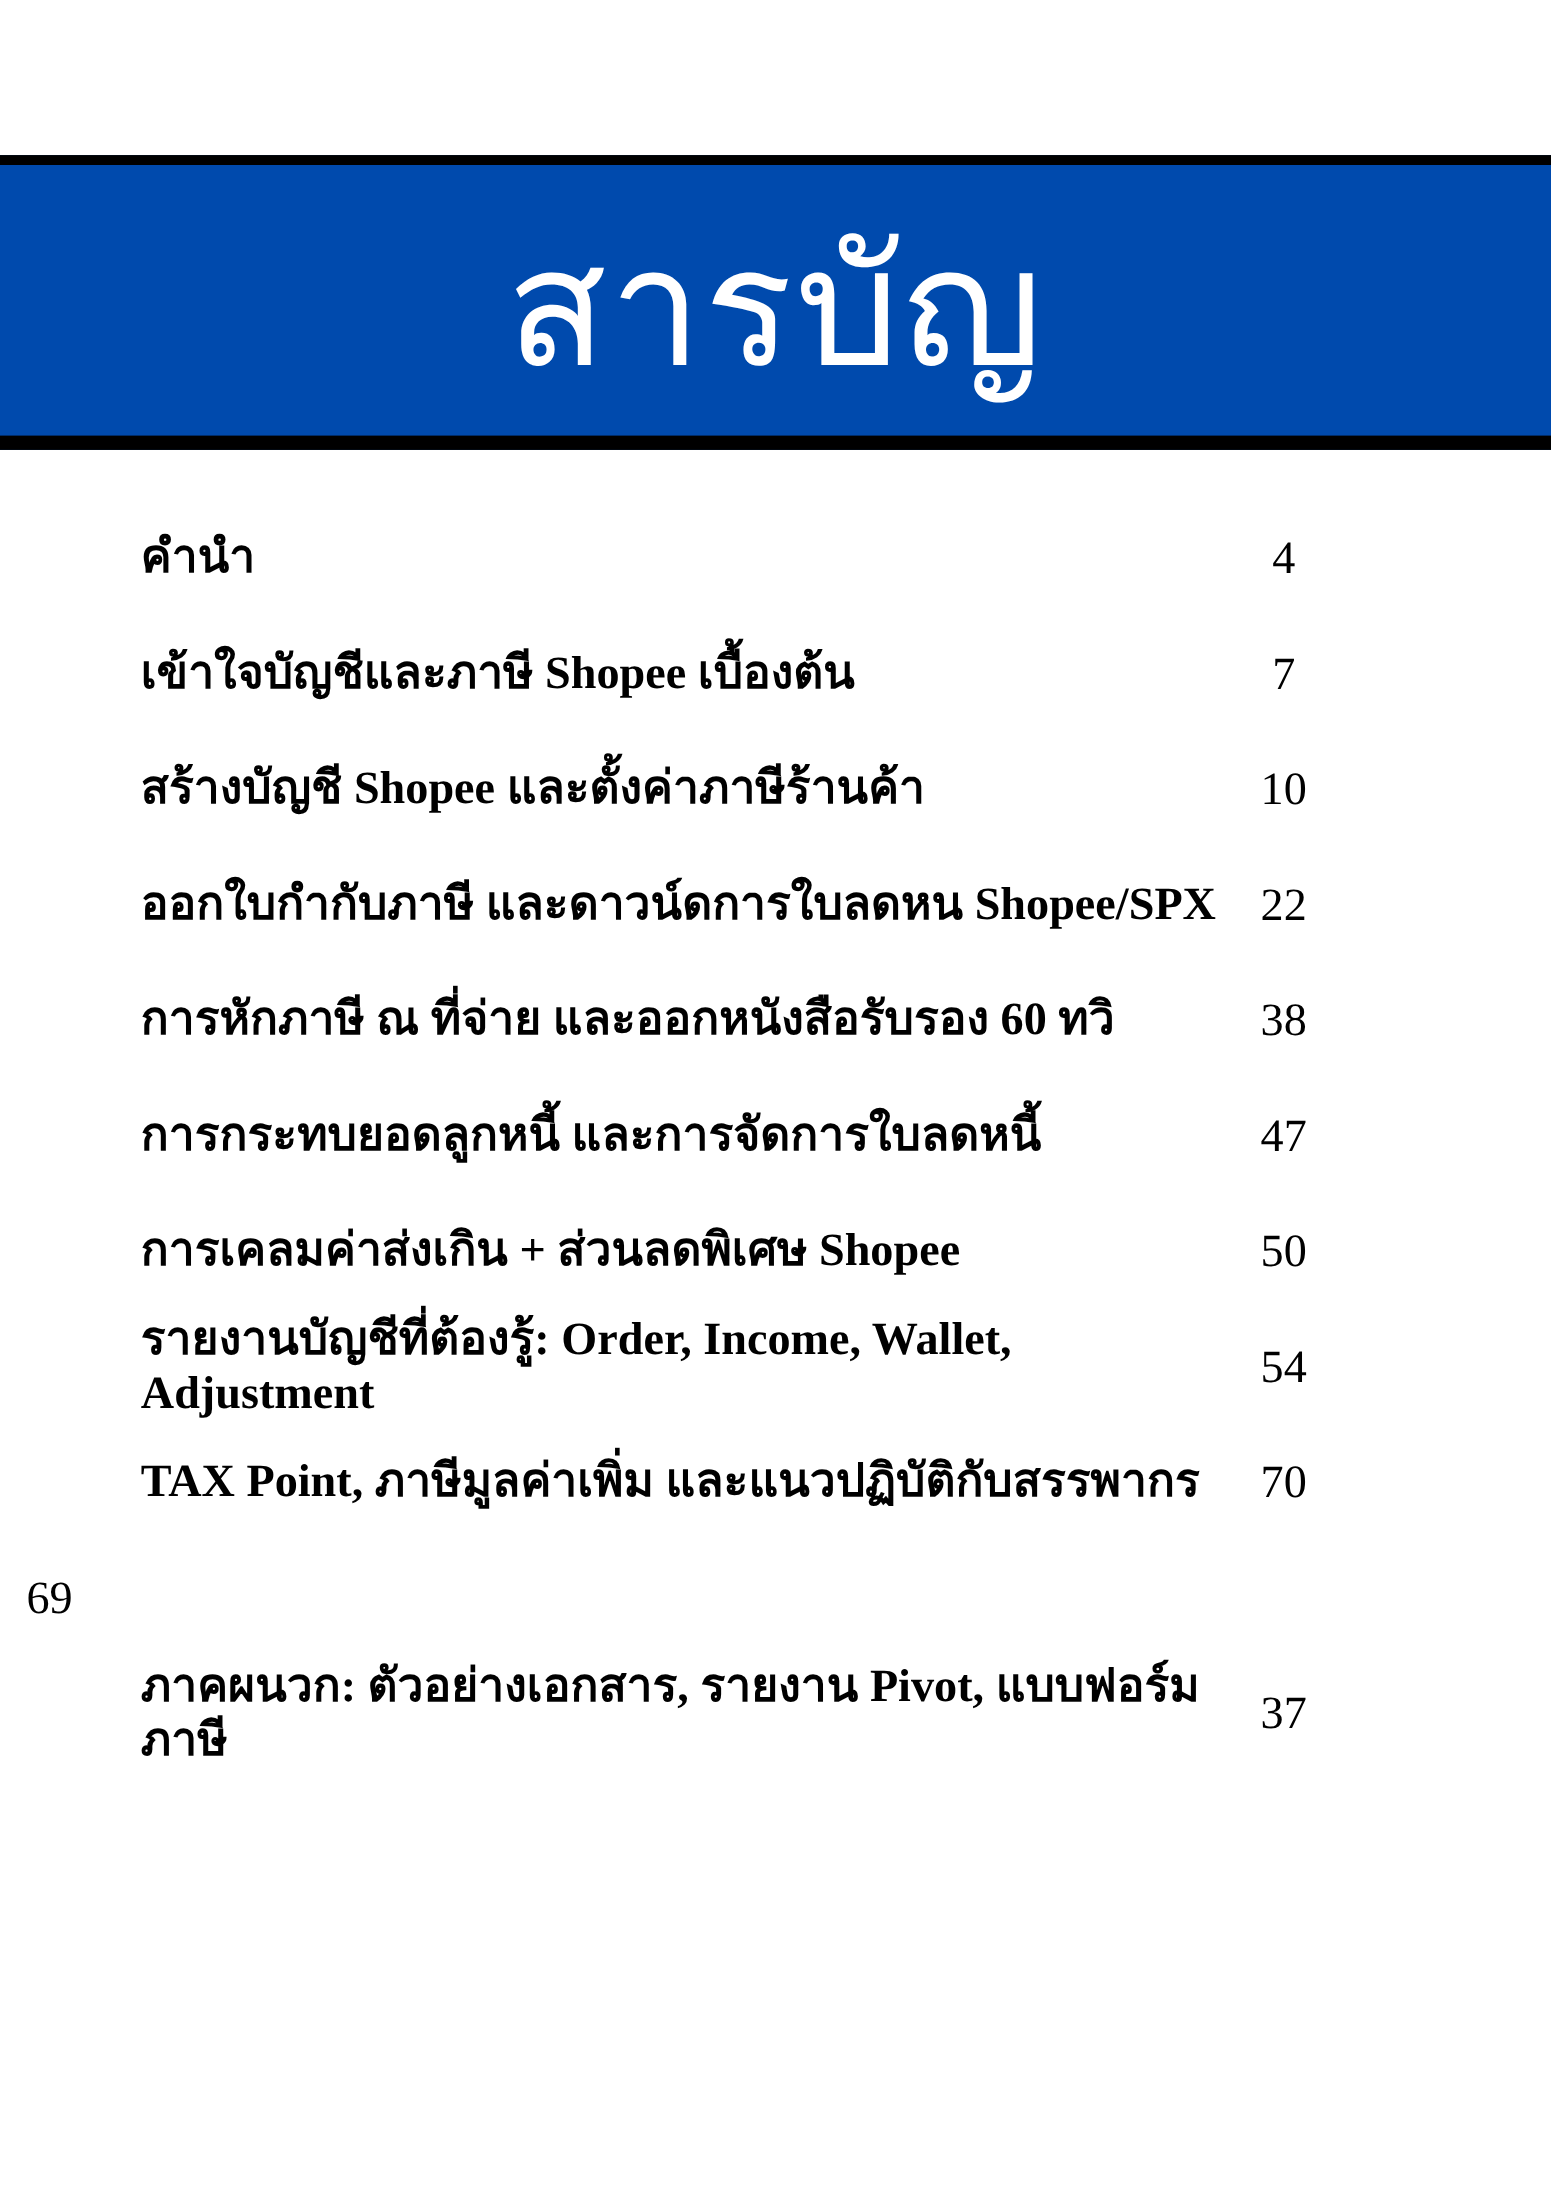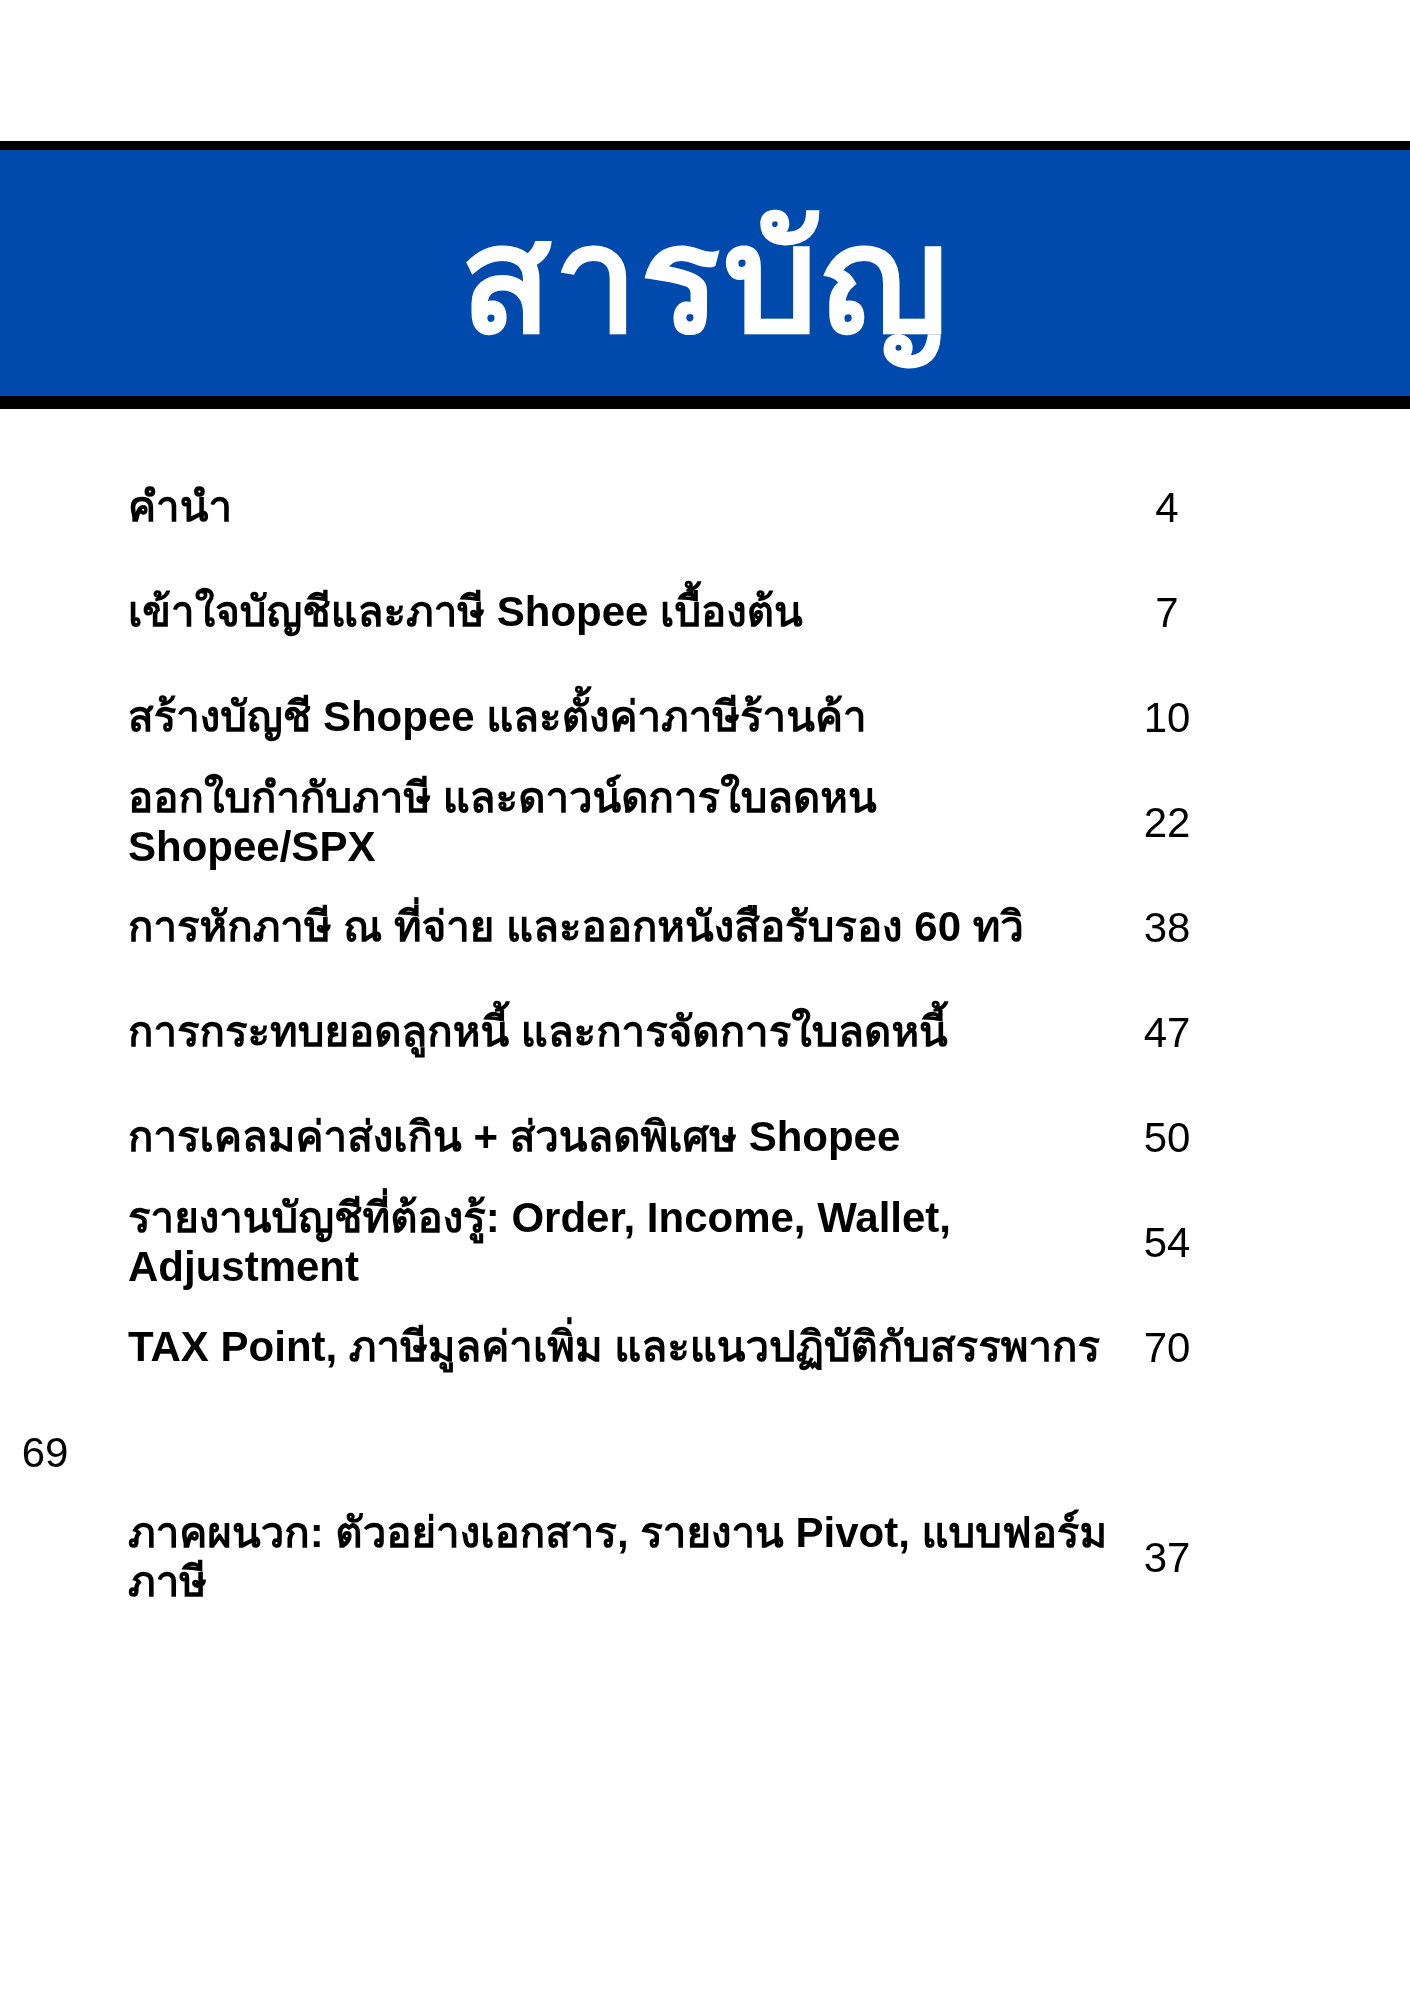--- a/index.html
+++ b/index.html
@@ -22,33 +22,34 @@
     height: 268px;              
     background: #004AAD;
     border-top: 9px solid #000000;
     border-bottom: 13px solid #000000;
     display: flex;
     align-items: center;
     justify-content: center;
   }
   .header-title {
     color: #ffffff;
-    font-weight: bold;
+    font-weight: normal;
     font-size: 150px;
     line-height: 1;
     padding-top: 14px;
     letter-spacing: 2px;
   }
   .toc {
     margin-top: 46px;
   }
   .toc-row {
     display: flex;
     align-items: center;
     height: 105px;
+    font-family: Liberation Serif, serif;
   }
   .toc-label {
     flex: 1;
     padding-left: 128px;
     font-size: 42px;
     line-height: 1.15;
     font-weight: bold;
     color: #000000;
   }
   .toc-page {

